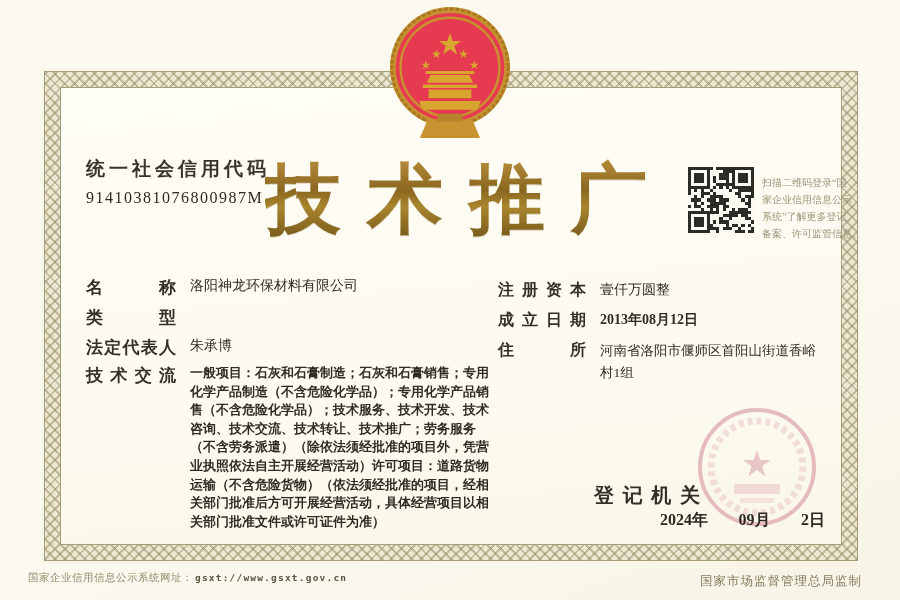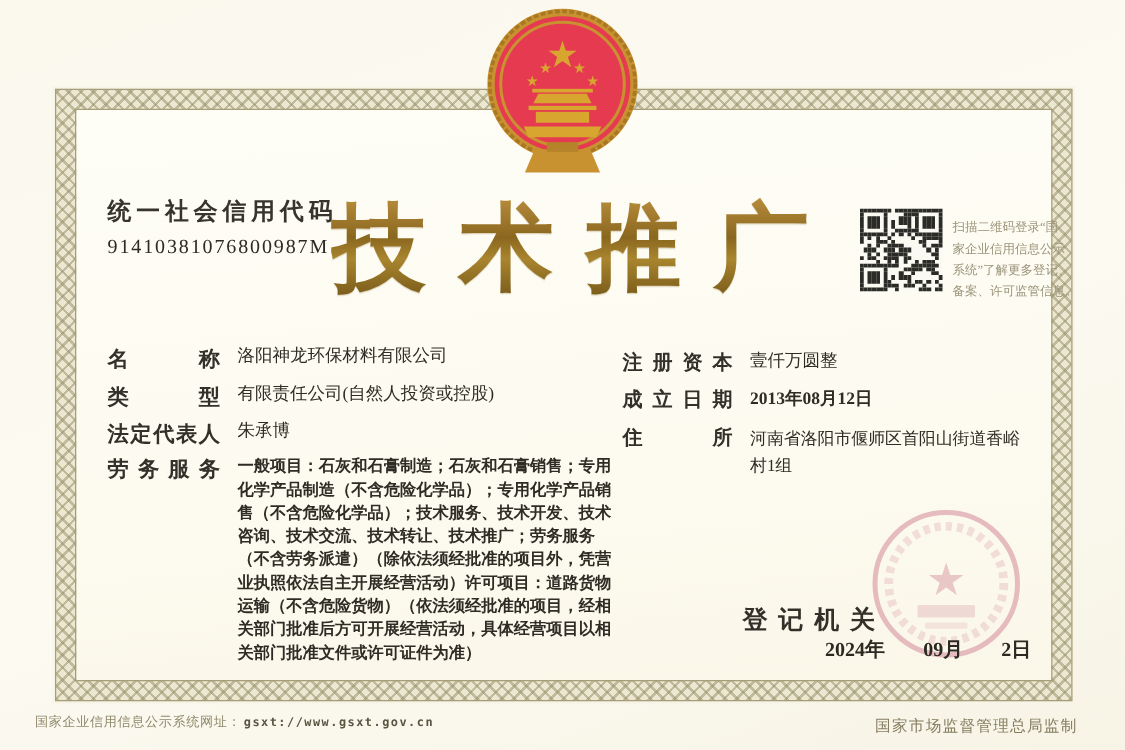--- a/index.html
+++ b/index.html
@@ -573,28 +573,27 @@
 家企业信用信息公示
 系统”了解更多登记、
 备案、许可监管信息。</div>
 
   <div class="row" style="left:86px;top:276px;justify-content:space-between;">
     <div class="flabel left">名称</div>
     <div class="fvalue v-std">洛阳神龙环保材料有限公司</div>
   </div>
   <div class="row" style="left:86px;top:306px;">
     <div class="flabel left">类型</div>
-    <div class="fvalue v-std">有限责任公司(自然人投资或控股)</div>
   </div>
   <div class="row" style="left:86px;top:336px;">
     <div class="flabel left">法定代表人</div>
     <div class="fvalue v-std">朱承博</div>
   </div>
   <div class="row" style="left:86px;top:364px;">
-    <div class="flabel left">劳务服务</div>
+    <div class="flabel left">技术交流</div>
     <div class="fvalue v-scope">一般项目：石灰和石膏制造；石灰和石膏销售；专用
 化学产品制造（不含危险化学品）；专用化学产品销
 售（不含危险化学品）；技术服务、技术开发、技术
 咨询、技术交流、技术转让、技术推广；劳务服务
 （不含劳务派遣）（除依法须经批准的项目外，凭营
 业执照依法自主开展经营活动）许可项目：道路货物
 运输（不含危险货物）（依法须经批准的项目，经相
 关部门批准后方可开展经营活动，具体经营项目以相
 关部门批准文件或许可证件为准）</div>
   </div>

